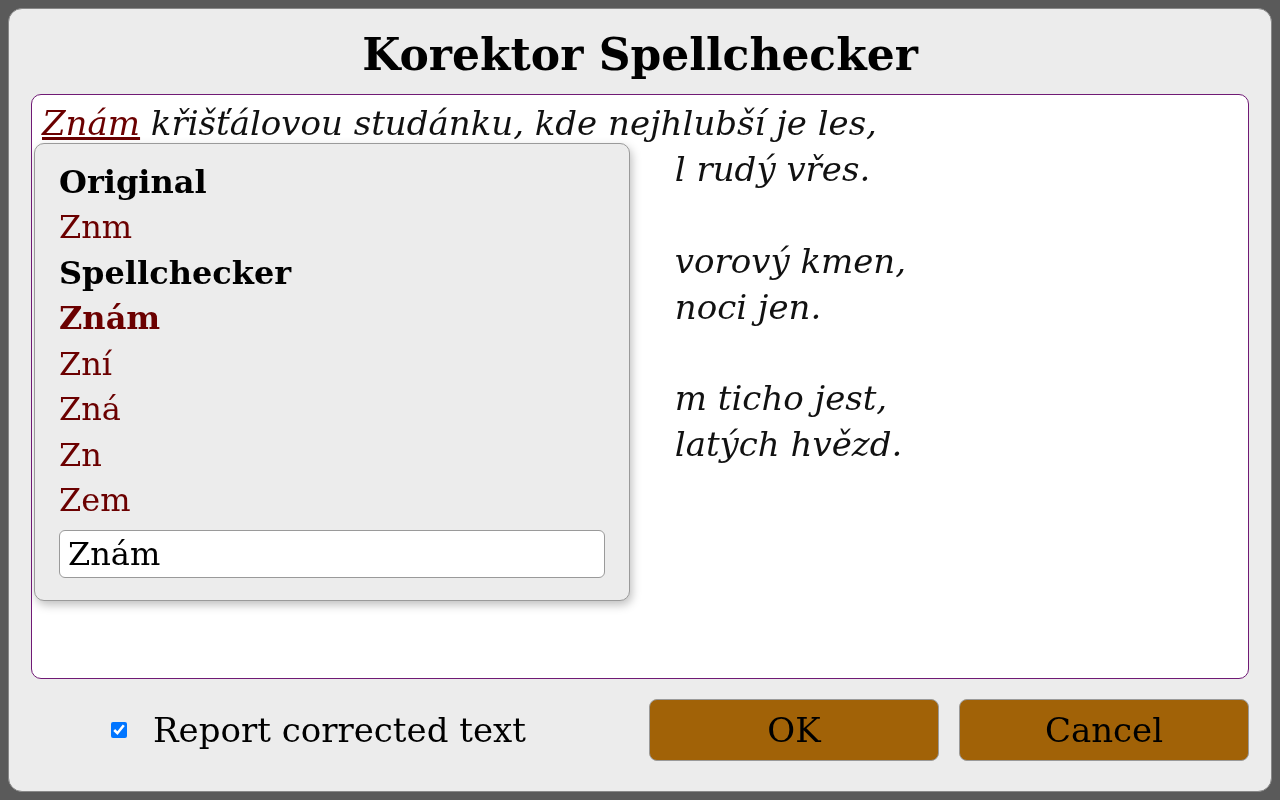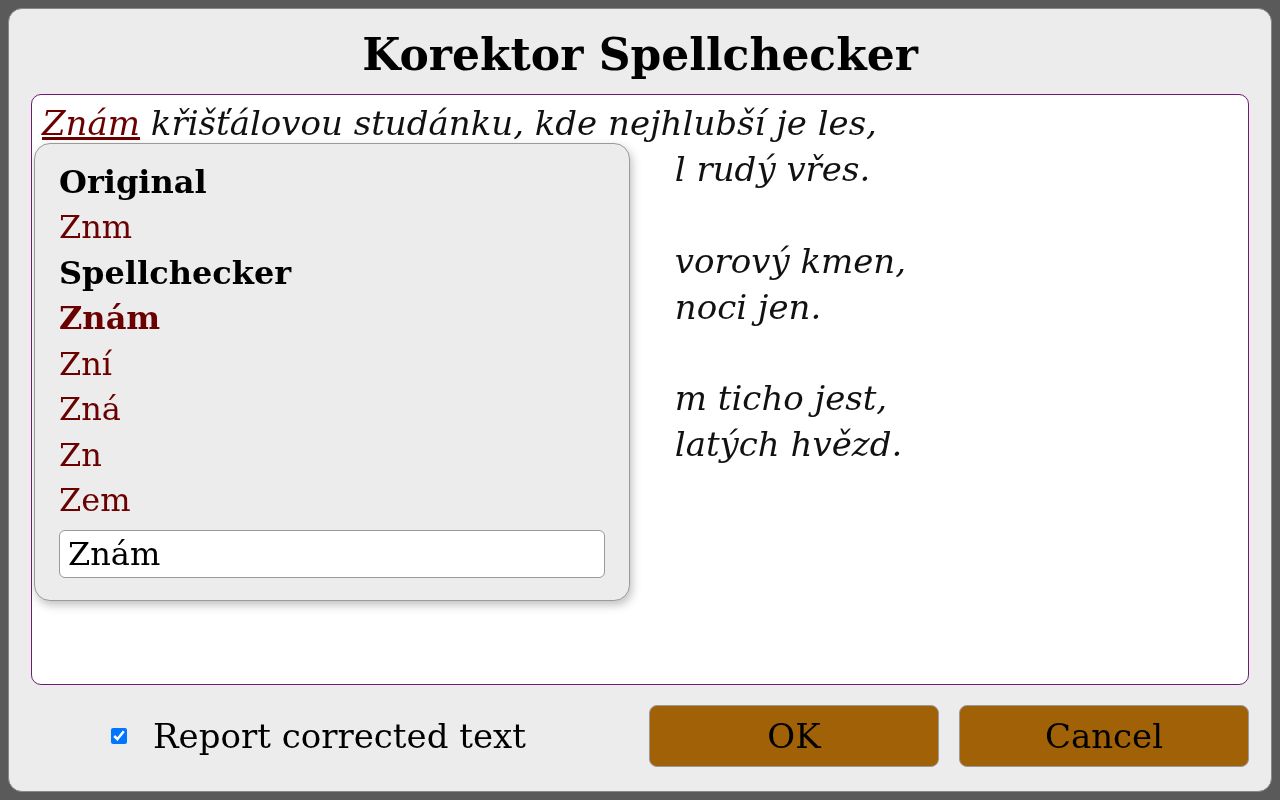--- a/index.html
+++ b/index.html
@@ -9,21 +9,21 @@
       overflow: hidden;
       font-family: "DejaVu Serif", "Georgia", serif;
       background: #5a5a5a;
     }
     .dialog {
       position: absolute;
       top: 8px; left: 8px; right: 8px; bottom: 8px;
       background: #ececec;
       border: 1px solid #888;
       border-radius: 14px;
-      padding: 14px 22px 24px 22px;
+      padding: 14px 22px 30px 22px;
       display: flex;
       flex-direction: column;
     }
     .dialog-title {
       text-align: center;
       font-weight: 700;
       font-size: 44px;
       margin: 6px 0 14px 0;
       color: #000;
     }
@@ -48,21 +48,21 @@
       text-decoration: underline;
       font-style: italic;
     }
     .popup {
       position: absolute;
       top: 48px;
       left: 2px;
       width: 596px;
       background: #ececec;
       border: 1px solid #9a9a9a;
-      border-radius: 16px;
+      border-radius: 10px;
       padding: 16px 24px 22px 24px;
       box-shadow: 2px 4px 10px rgba(0,0,0,0.25);
       font-size: 32px;
       line-height: 1.42;
     }
     .popup .section-label {
       font-weight: 700;
       color: #000;
       font-style: normal;
     }

